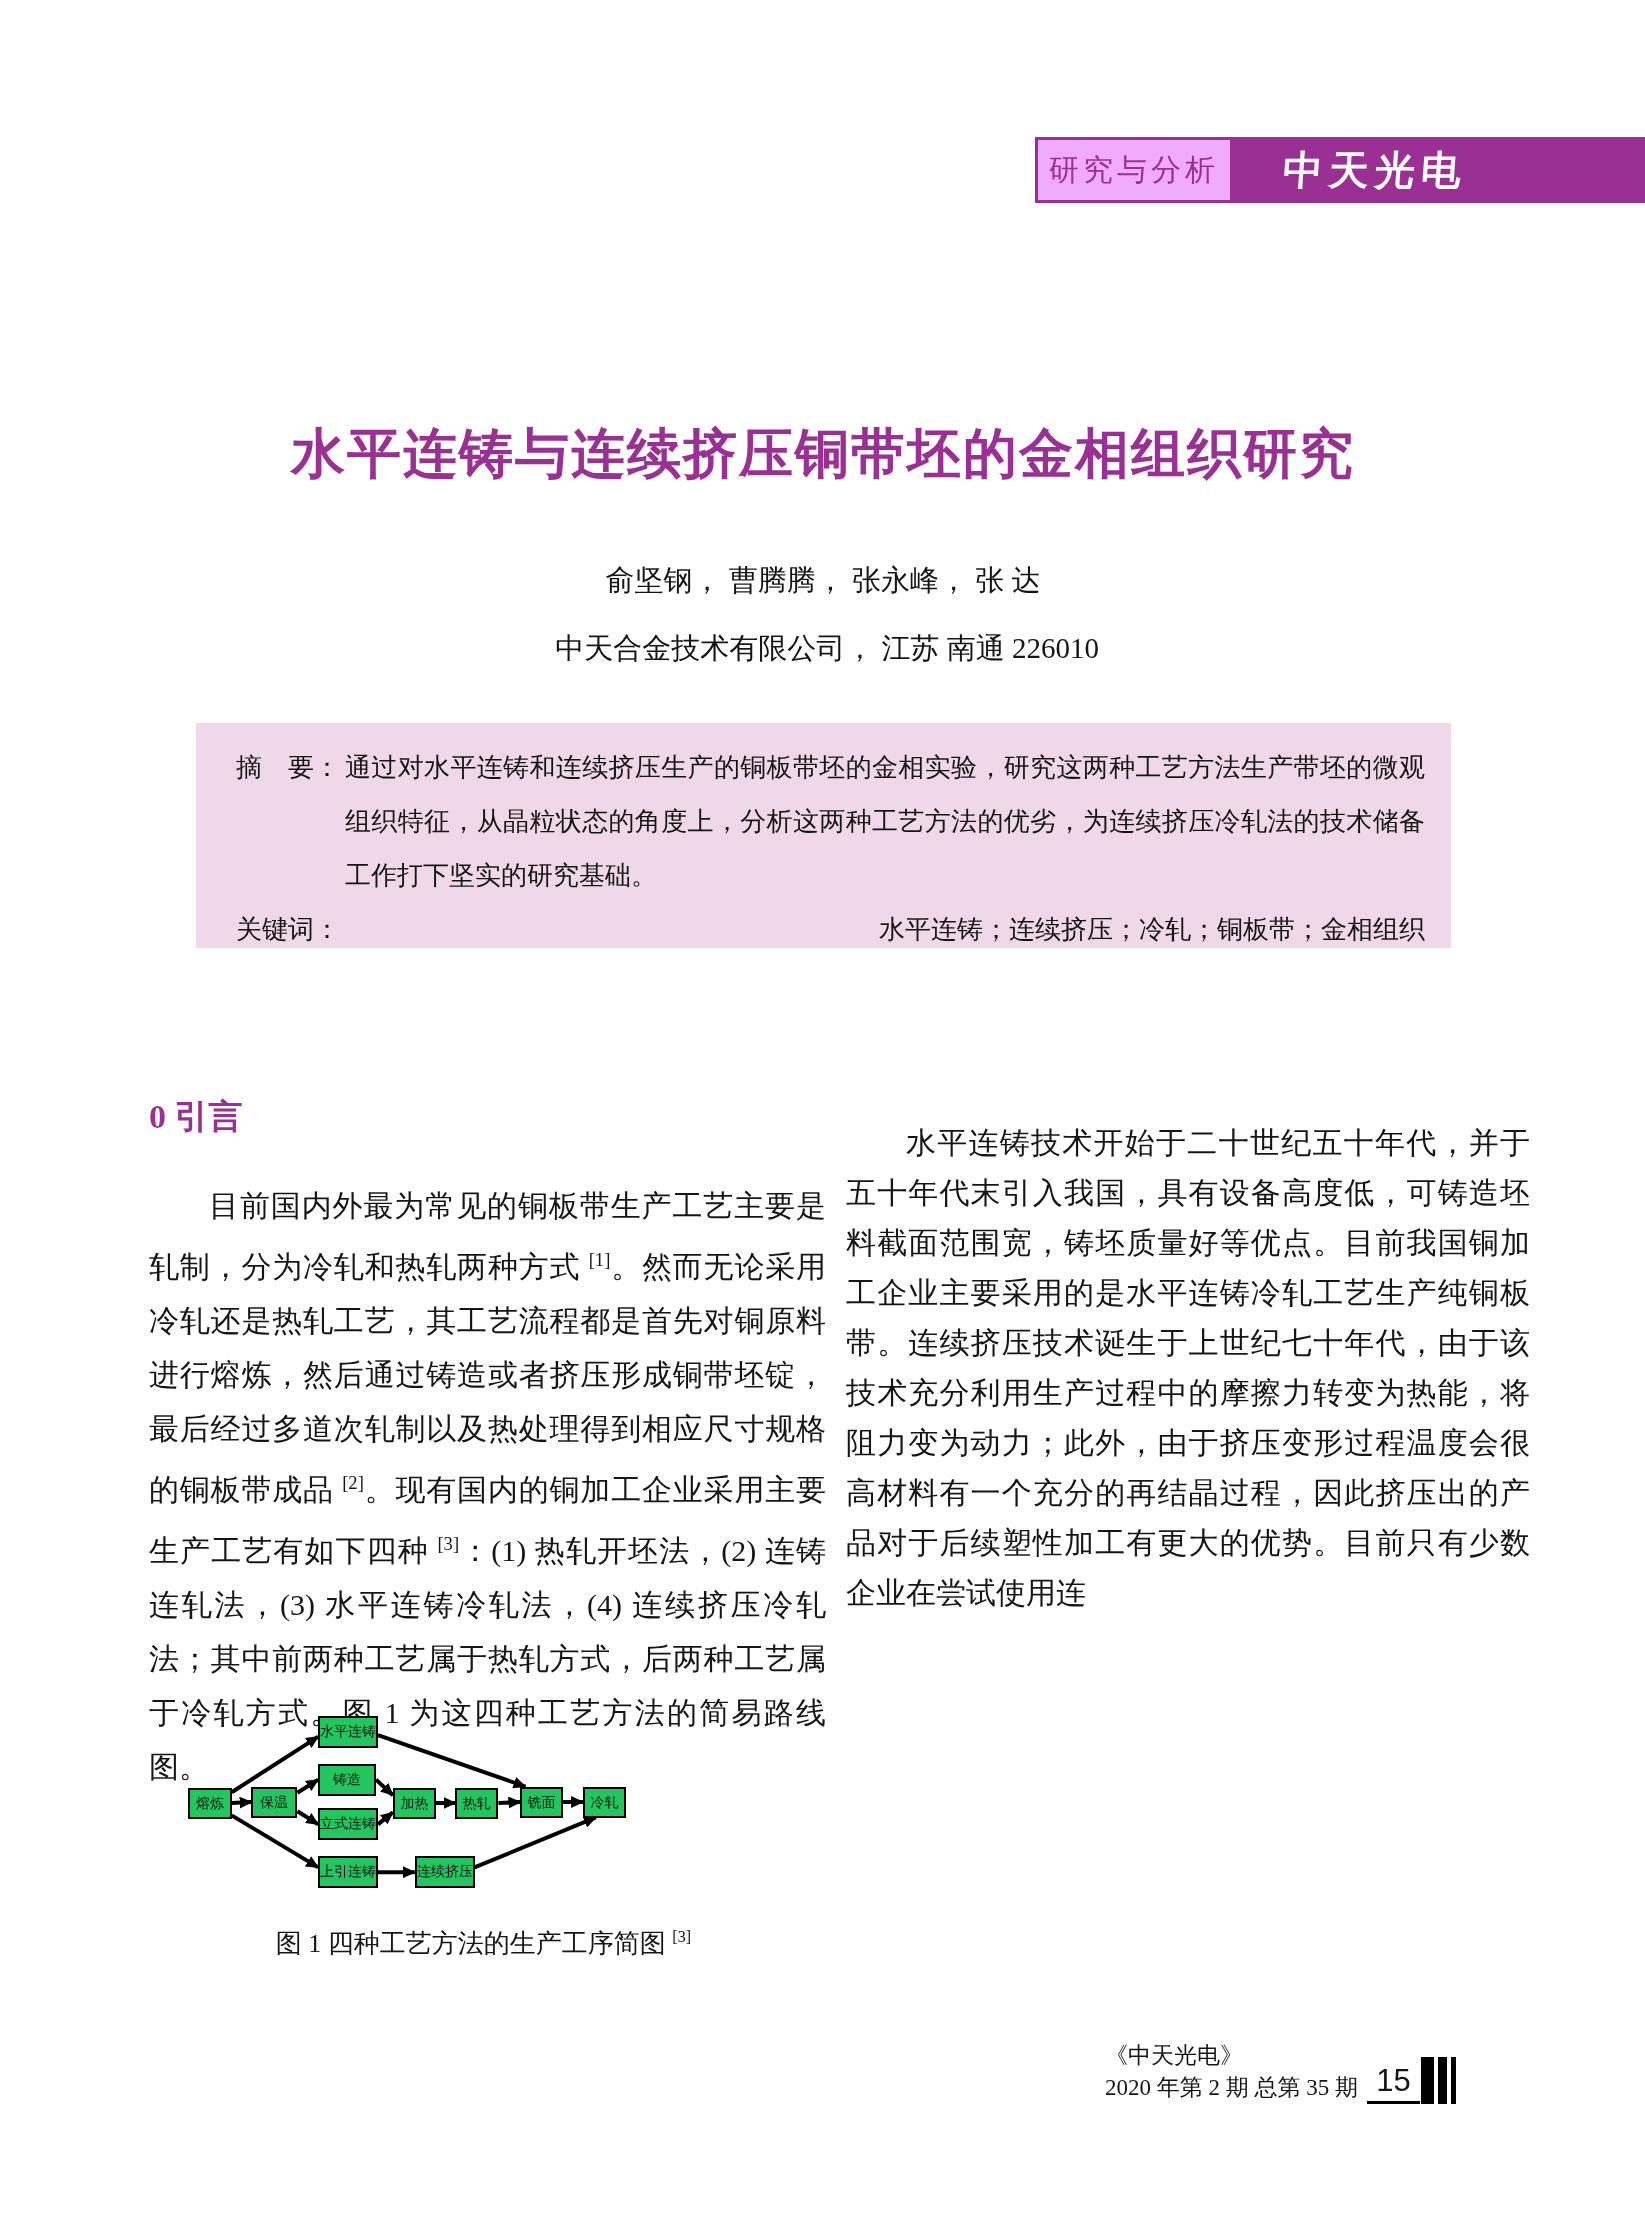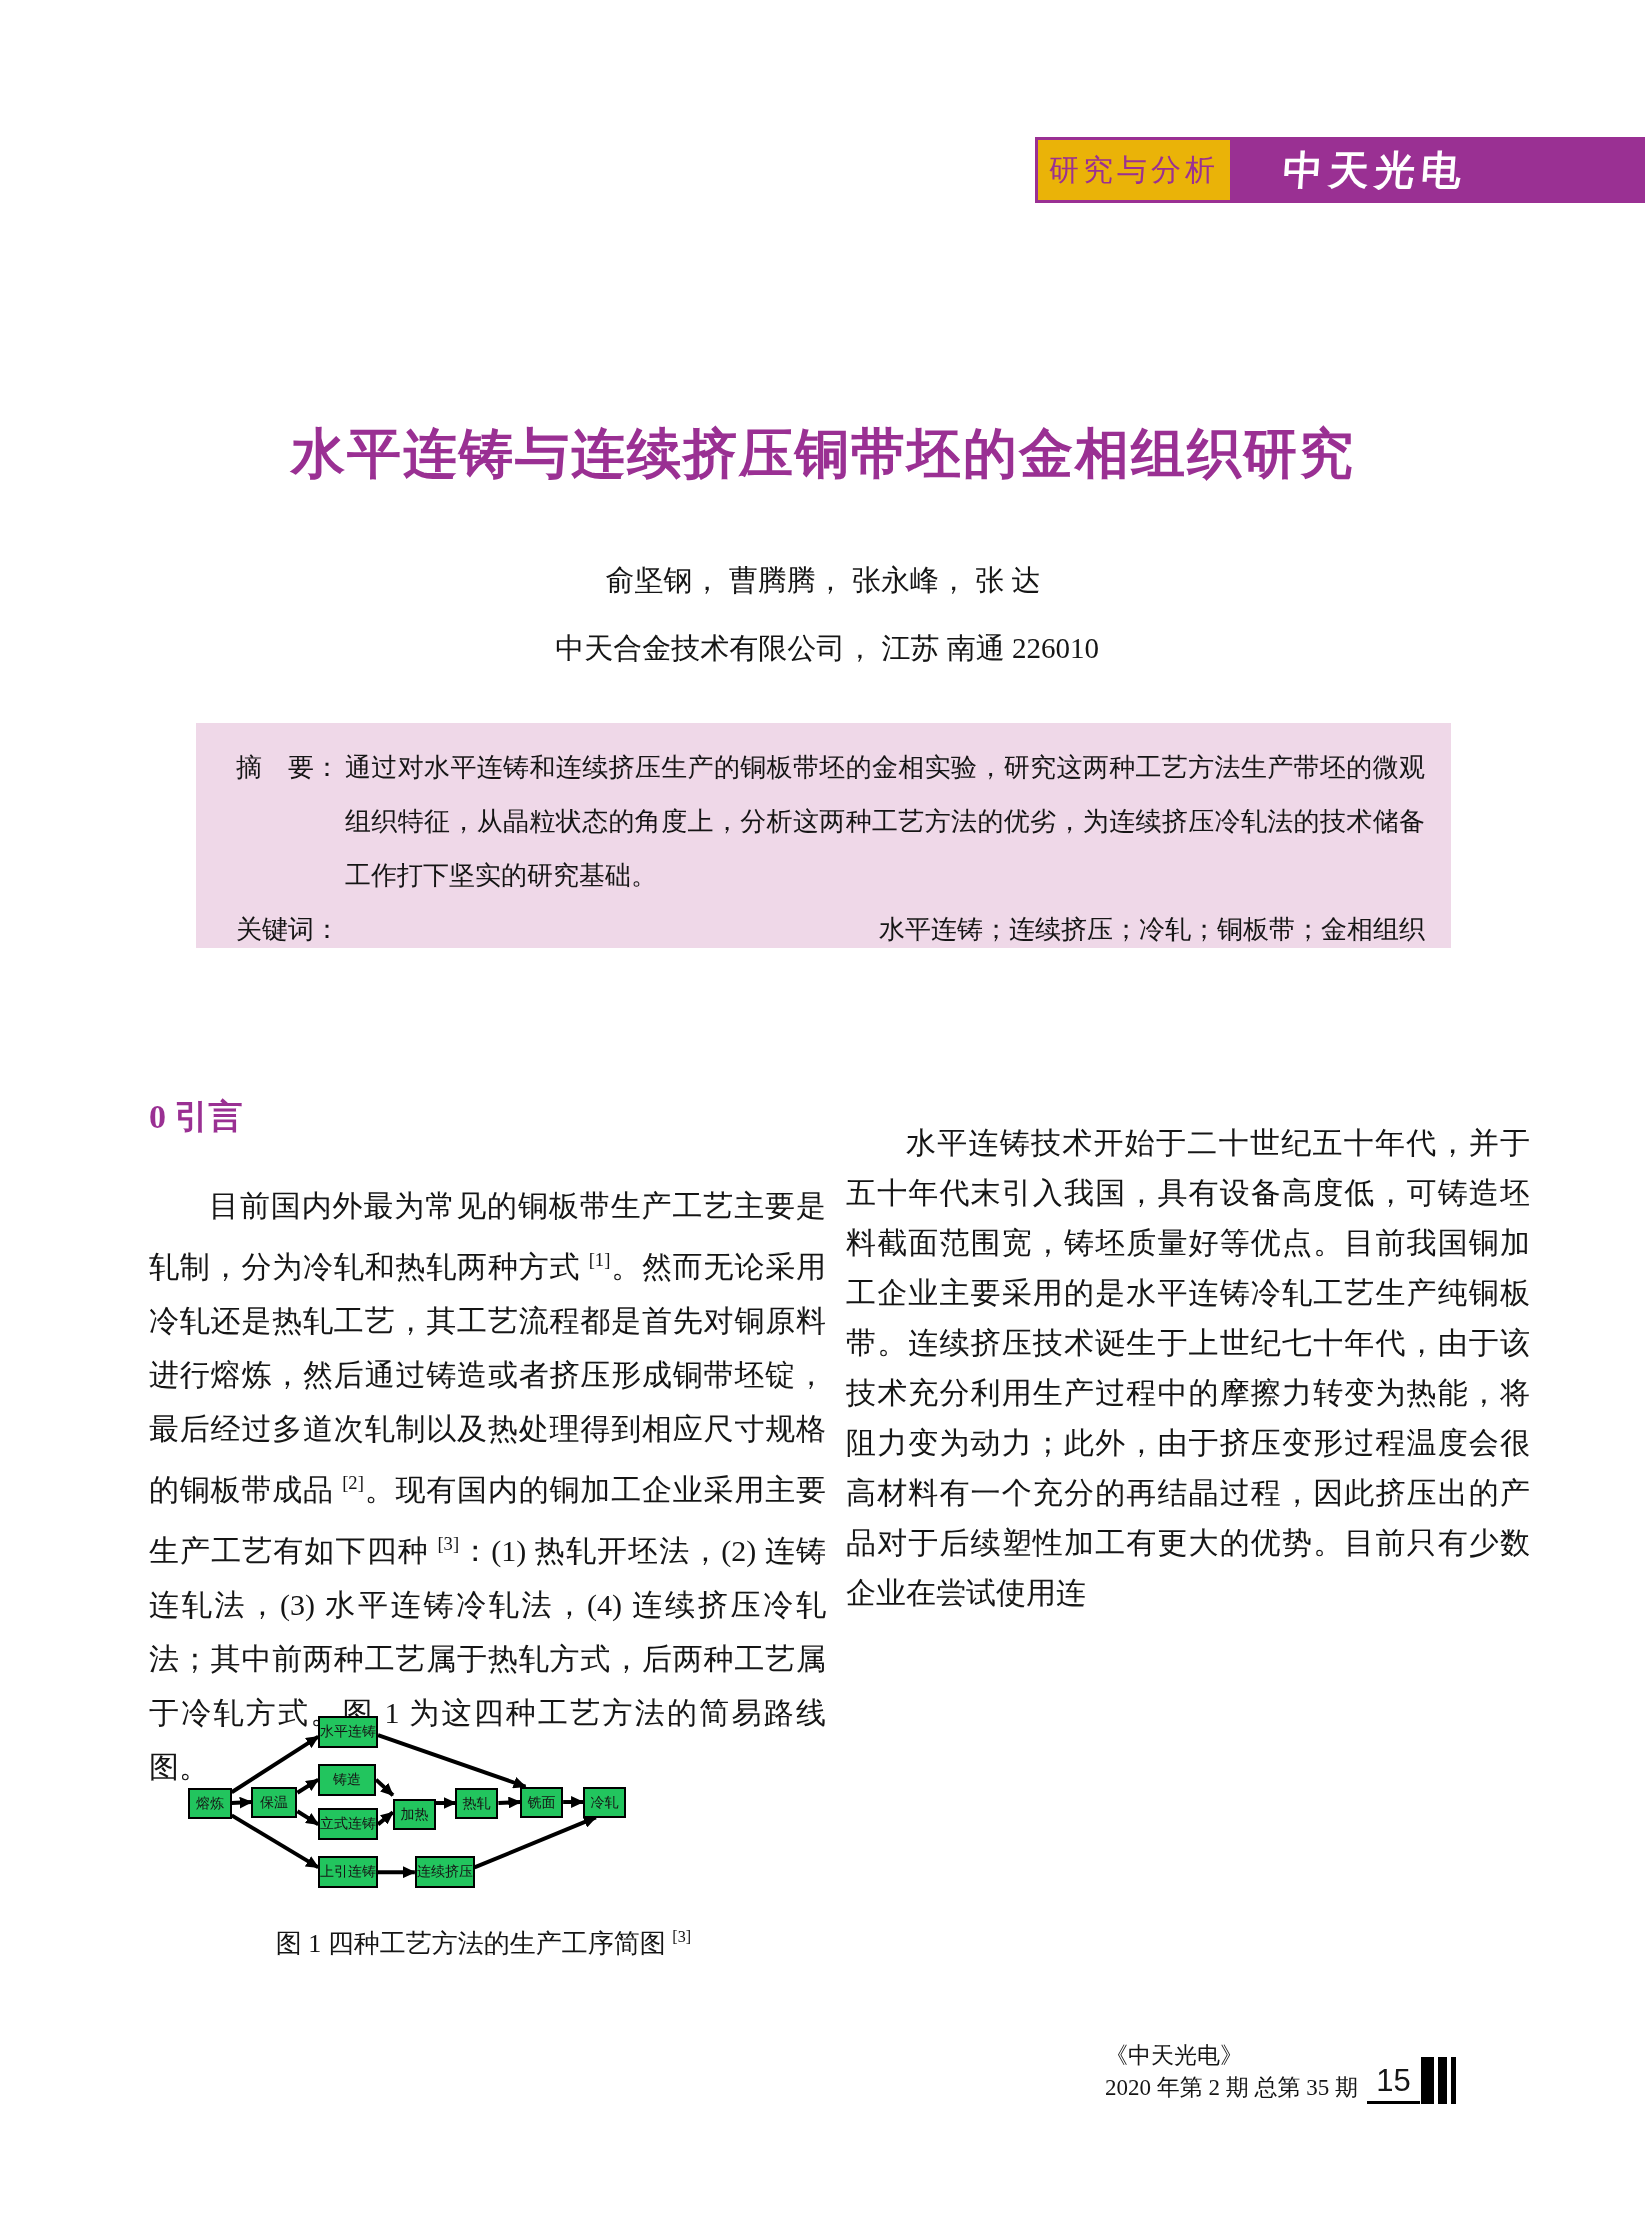--- a/index.html
+++ b/index.html
@@ -5,21 +5,21 @@
   html,body { margin:0; padding:0; background:#e8e8e8; }
   .page {
     position:relative; width:1646px; height:2233px; margin:0 auto;
     background:#ffffff; overflow:hidden;
     font-family:"Liberation Serif", serif; color:#151515;
   }
 
   
   .header-band { position:absolute; left:1035px; top:137px; right:0; height:66px; display:flex; }
   .category-badge {
-    width:198px; background:#eab308; border:3px solid var(--purple);
+    width:198px; background:#f0abfc; border:3px solid var(--purple);
     display:flex; align-items:center; justify-content:center;
     color:var(--purple); font-size:30px; letter-spacing:4px;
     font-family:"Liberation Sans", sans-serif; box-sizing:border-box;
   }
   .brand-bar {
     flex:1; background:var(--purple); color:#fff;
     display:flex; align-items:center; padding-left:50px; box-sizing:border-box;
   }
   .brand-logo { font-size:40px; font-weight:bold; letter-spacing:6px; transform:skewX(-4deg); }
 
@@ -136,21 +136,21 @@
         <line x1="230" y1="32.2" x2="378.16" y2="84" stroke="#000" stroke-width="4" marker-end="url(#ah)"></line>
         <line x1="230" y1="170" x2="267" y2="170" stroke="#000" stroke-width="4" marker-end="url(#ah)"></line>
         <line x1="327" y1="165.2" x2="448.9" y2="115" stroke="#000" stroke-width="4" marker-end="url(#ah)"></line>
       </svg>
       <div class="fig-node" style="left: 39px; top: 85px; width: 44px; height: 31px;">熔炼</div>
       <div class="fig-node" style="left: 102px; top: 84px; width: 46px; height: 31px;">保温</div>
       <div class="fig-node" style="left: 169px; top: 13px; width: 60px; height: 32px;">水平连铸</div>
       <div class="fig-node" style="left: 169px; top: 61px; width: 58px; height: 32px;">铸造</div>
       <div class="fig-node" style="left: 169px; top: 105px; width: 60px; height: 32px;">立式连铸</div>
       <div class="fig-node" style="left: 169px; top: 153px; width: 60px; height: 32px;">上引连铸</div>
-      <div class="fig-node" style="left: 244px; top: 96px; width: 43px; height: 31px;">加热</div>
+      <div class="fig-node" style="left: 244px; top: 85px; width: 43px; height: 31px;">加热</div>
       <div class="fig-node" style="left: 306px; top: 85px; width: 43px; height: 31px;">热轧</div>
       <div class="fig-node" style="left: 371px; top: 84px; width: 43px; height: 31px;">铣面</div>
       <div class="fig-node" style="left: 434px; top: 84px; width: 43px; height: 31px;">冷轧</div>
       <div class="fig-node" style="left: 266px; top: 153px; width: 60px; height: 32px;">连续挤压</div>
     </div>
   <div class="fig-caption">图 1 四种工艺方法的生产工序简图 <sup>[3]</sup></div>
 
   <div class="col col-right">
     <p>水平连铸技术开始于二十世纪五十年代，并于五十年代末引入我国，具有设备高度低，可铸造坯料截面范围宽，铸坯质量好等优点。目前我国铜加工企业主要采用的是水平连铸冷轧工艺生产纯铜板带。连续挤压技术诞生于上世纪七十年代，由于该技术充分利用生产过程中的摩擦力转变为热能，将阻力变为动力；此外，由于挤压变形过程温度会很高材料有一个充分的再结晶过程，因此挤压出的产品对于后续塑性加工有更大的优势。目前只有少数企业在尝试使用连</p>
   </div>

